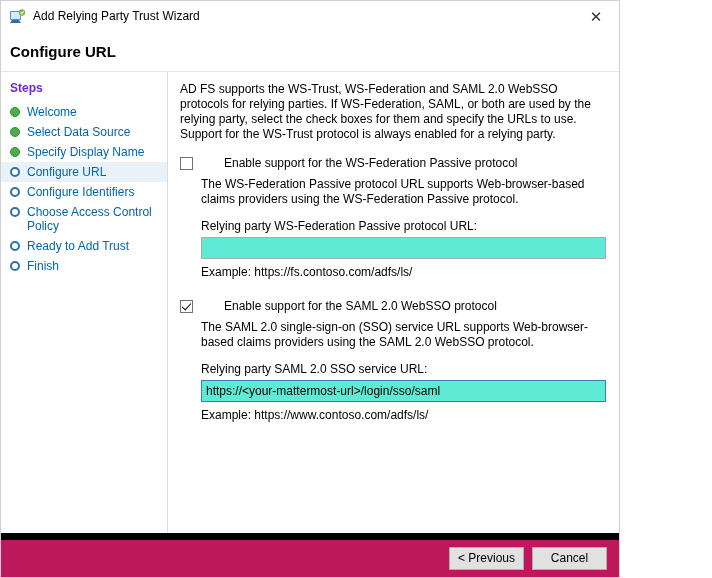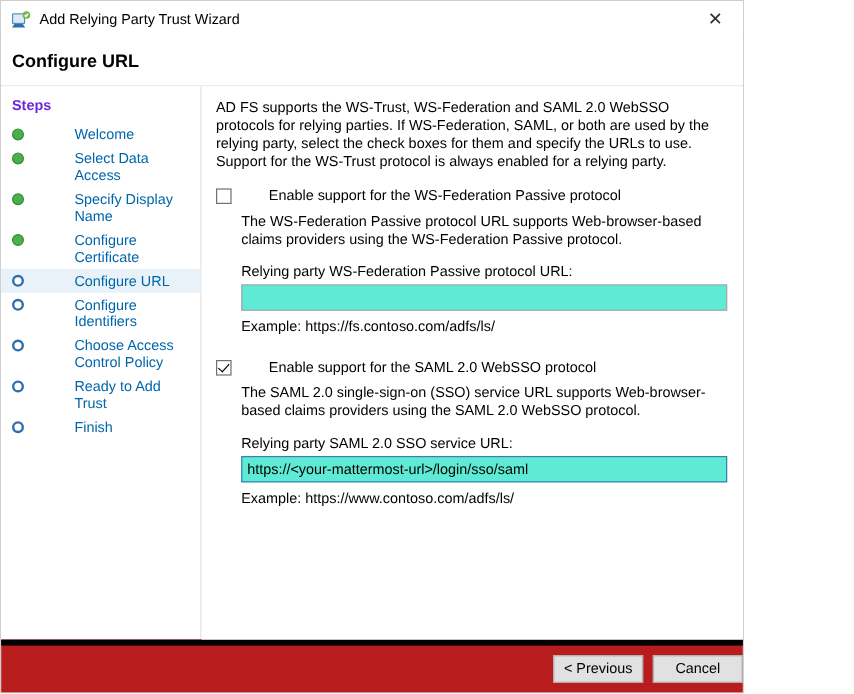--- a/index.html
+++ b/index.html
@@ -99,21 +99,20 @@
     padding: 9px 0 7px 9px;
     color: #6d28d9;
   }
   .step {
     display: flex;
     align-items: flex-start;
     padding: 3px 6px 3px 9px;
     font-size: 12px;
     color: #0066aa;
     line-height: 14px;
-    gap: 35px;
   }
   .step.current {
     background: #e9f2f9;
   }
   .step .bullet {
     flex: 0 0 10px;
     width: 10px;
     height: 10px;
     margin-top: 2px;
     margin-right: 7px;
@@ -213,22 +212,23 @@
   .block-gap { height: 20px; }
 
   
   .footer {
     flex: 0 0 44px;
     height: 44px;
     box-sizing: border-box;
     display: flex;
     align-items: center;
     justify-content: flex-end;
-    background: #b91c1c;
-    border-top: 5px solid #000000;
+    padding-right: 12px;
+    background: #be185d;
+    border-top: 7px solid #000000;
   }
   .btn {
     min-width: 75px;
     height: 23px;
     box-sizing: border-box;
     margin-left: 8px;
     background: #e1e1e1;
     border: 1px solid #adadad;
     font-family: "Liberation Sans", sans-serif;
     font-size: 12px;
@@ -274,29 +274,25 @@
 
     <div class="steps">
       <div class="steps-title">Steps</div>
 
       <div class="step">
         <span class="bullet done"></span>
         <span class="step-label">Welcome</span>
       </div>
       <div class="step">
         <span class="bullet done"></span>
-        <span class="step-label">Select Data Access</span>
+        <span class="step-label">Select Data Source</span>
       </div>
       <div class="step">
         <span class="bullet done"></span>
         <span class="step-label">Specify Display Name</span>
-      </div>
-      <div class="step">
-        <span class="bullet done"></span>
-        <span class="step-label">Configure Certificate</span>
       </div>
       <div class="step current">
         <span class="bullet current"></span>
         <span class="step-label">Configure URL</span>
       </div>
       <div class="step">
         <span class="bullet todo"></span>
         <span class="step-label">Configure Identifiers</span>
       </div>
       <div class="step">

